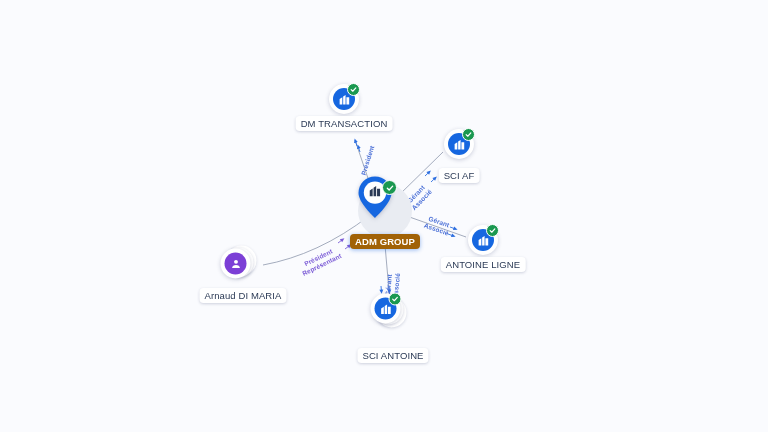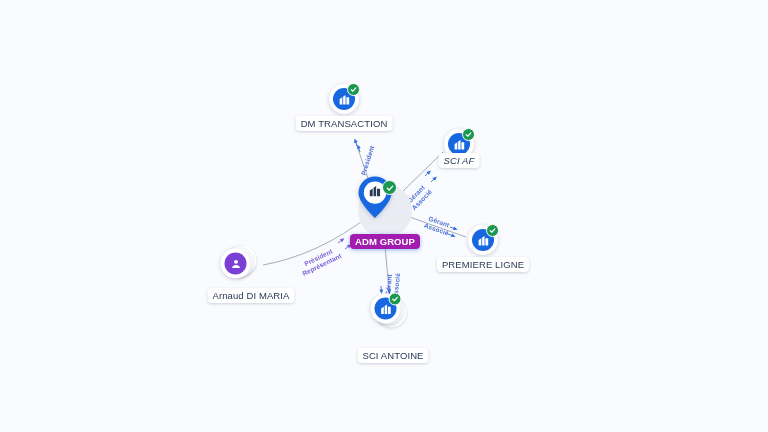--- a/index.html
+++ b/index.html
@@ -87,21 +87,21 @@
     font-size: 9.5px;
     letter-spacing: 0.1px;
     color: #2b3a55;
     background: #ffffff;
     border-radius: 4px;
     padding: 2.5px 5px;
     box-shadow: 0 1px 3px rgba(30,40,90,0.20);
     line-height: 1.1;
   }
   .label.selected {
-    background: #a21caf;
+    background: #a16207;
     color: #ffffff;
     font-weight: bold;
     box-shadow: 0 1px 4px rgba(22,103,224,0.45);
   }
 
   
   .edge-label {
     position: absolute;
     font-size: 6.5px;
     line-height: 1.18;
@@ -217,42 +217,42 @@
                      M17.1 10.6h1.8v1.6h-1.8v-1.6zm0 3.4h1.8v1.6h-1.8V14zm0 3.4h1.8V19h-1.8v-1.6z"></path>
           </svg>
         </div>
         <div class="badge" style="width:11px;height:11px;right:-1px;top:-1px;">
           <svg width="7" height="7" viewBox="0 0 24 24" fill="none" stroke="#ffffff" stroke-width="4" stroke-linecap="round" stroke-linejoin="round">
             <path d="M4 12.5 L9.5 18 L20 6.5"></path>
           </svg>
         </div>
       </div>
     </div>
-    <div class="label" style="left:0; top:9px;font-style:italic;">SCI AF</div>
+    <div class="label" style="left:0; top:24px;">SCI AF</div>
   </div>
 
   <div class="node" style="left:483px; top:240px;">
     <div class="node-art" style="left:0; top:0;">
       <div class="disc" style="width:30px;height:30px;">
         <div class="inner" style="width:22px;height:22px;background:#1667e0;">
           <svg width="13" height="13" viewBox="0 0 24 24" fill="#ffffff">
             <path d="M3 21V11l5-3.2V21H3zm6.5 0V6.4L14 3.6V21H9.5zM15.5 21V8h5.2v13h-5.2z
                      M5 13h1.6v1.6H5V13zm0 3.2h1.6v1.6H5v-1.6z
                      M11 9.6h1.6v1.6H11V9.6zm0 3.2h1.6v1.6H11v-1.6zm0 3.2h1.6v1.6H11v-1.6z
                      M17.1 10.6h1.8v1.6h-1.8v-1.6zm0 3.4h1.8v1.6h-1.8V14zm0 3.4h1.8V19h-1.8v-1.6z"></path>
           </svg>
         </div>
         <div class="badge" style="width:11px;height:11px;right:-1px;top:-1px;">
           <svg width="7" height="7" viewBox="0 0 24 24" fill="none" stroke="#ffffff" stroke-width="4" stroke-linecap="round" stroke-linejoin="round">
             <path d="M4 12.5 L9.5 18 L20 6.5"></path>
           </svg>
         </div>
       </div>
     </div>
-    <div class="label" style="left:0; top:17px;">PREMIERE LIGNE</div>
+    <div class="label" style="left:0; top:17px;">ANTOINE LIGNE</div>
   </div>
 
   <div class="node" style="left:393px; top:316px;">
     <div class="node-art" style="left:0; top:0;">
       <div class="stack" style="width:30px;height:30px;left:-9px;top:-11px;"></div>
       <div class="stack" style="width:30px;height:30px;left:-12px;top:-14px;"></div>
       <div class="disc" style="width:30px;height:30px;margin-left:-15px;margin-top:-15px;">
         <div class="inner" style="width:22px;height:22px;background:#1667e0;">
           <svg width="13" height="13" viewBox="0 0 24 24" fill="#ffffff">
             <path d="M3 21V11l5-3.2V21H3zm6.5 0V6.4L14 3.6V21H9.5zM15.5 21V8h5.2v13h-5.2z
@@ -277,21 +277,21 @@
       <div class="stack" style="width:30px;height:30px;left:-12px;top:-16px;"></div>
       <div class="disc" style="width:30px;height:30px;margin-left:-15px;margin-top:-15px;">
         <div class="inner" style="width:22px;height:22px;background:#7c3fd6;">
           <svg width="13" height="13" viewBox="0 0 24 24" fill="#ffffff">
             <circle cx="12" cy="8" r="3.6"></circle>
             <path d="M4.8 19.5c0-3.7 3.3-5.8 7.2-5.8s7.2 2.1 7.2 5.8H4.8z"></path>
           </svg>
         </div>
       </div>
     </div>
-    <div class="label" style="left:8px; top:17px;text-align:right;">Arnaud DI MARIA</div>
+    <div class="label" style="left:0; top:17px;text-align:right;">Arnaud DI MARIA</div>
   </div>
 
   <div class="node" style="left:385px; top:211px;">
     <div class="halo" style="width:54px;height:54px;left:0;top:0;"></div>
     <div class="pin-wrap" style="left:0; top:-2px;">
       <svg width="40" height="48" viewBox="0 0 40 48" style="display:block; margin-left:-20px; margin-top:-22px;
                   filter: drop-shadow(0 1px 2px rgba(30,40,90,0.25));">
         <path d="M20 2.5 C29.2 2.5 36.5 9.8 36.5 19 C36.5 27.6 24.5 39.5 20 44
                  C15.5 39.5 3.5 27.6 3.5 19 C3.5 9.8 10.8 2.5 20 2.5 Z" fill="#1667e0"></path>
         <circle cx="20" cy="18.6" r="11.2" fill="#ffffff"></circle>

